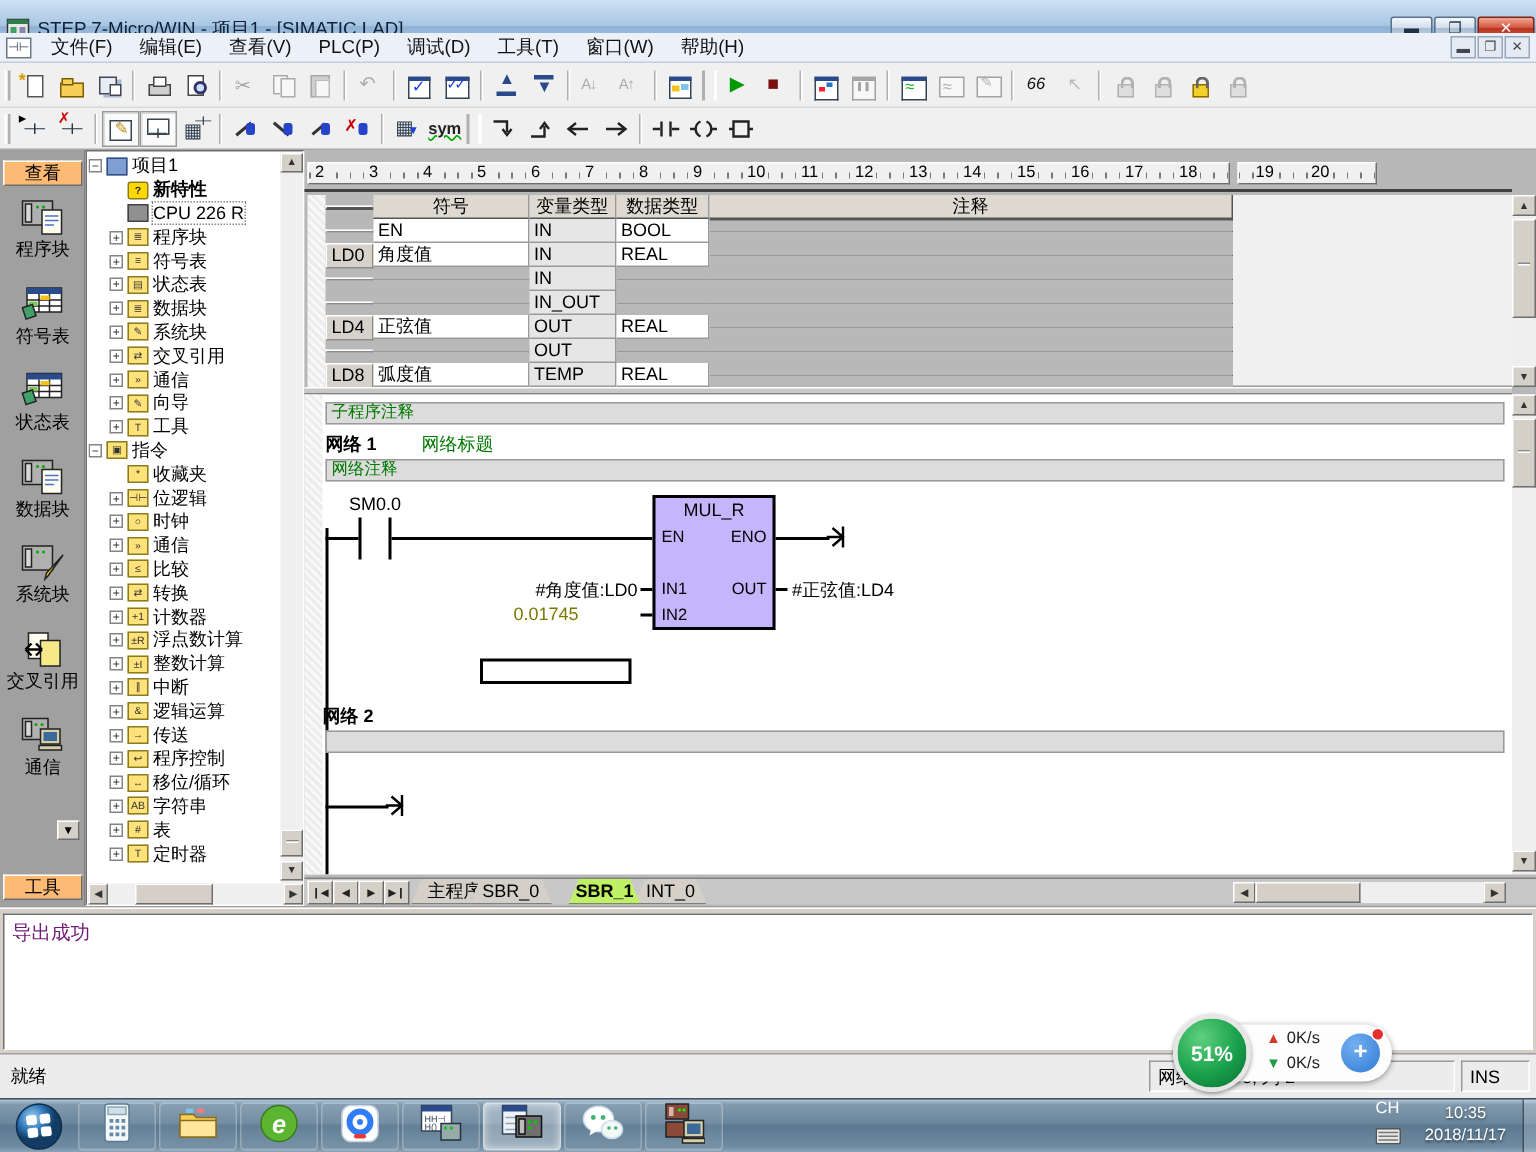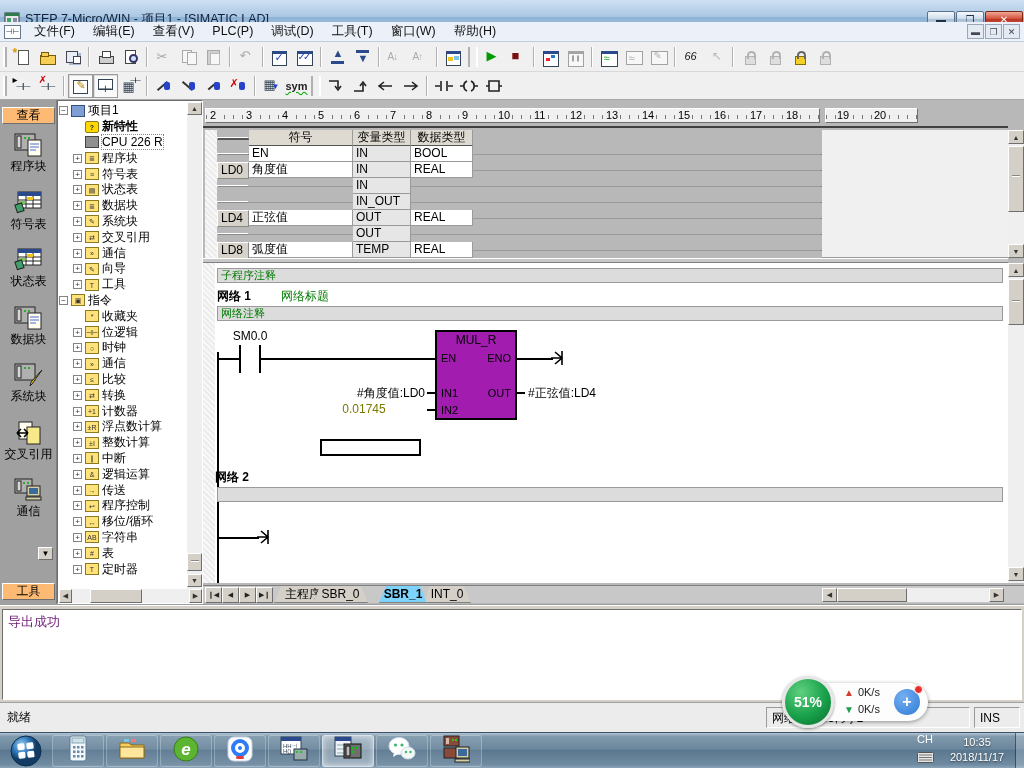--- a/index.html
+++ b/index.html
@@ -157,38 +157,38 @@
 
 
 #ladder{position:absolute;left:0;top:163px;width:805px;height:320px;background:#fff;overflow:hidden;}
 #ladhatch{position:absolute;left:0;top:0;width:12px;height:320px;}
 .cbar{position:absolute;left:14px;width:786px;height:15px;background:#dcdcdc;border:1px solid #9a9a9a;font-size:11px;line-height:13px;padding:0 3px;}
 .green{color:#007a00;}
 .netlabel{position:absolute;left:14px;font-size:12px;color:#000;}
 .hl{position:absolute;height:2px;background:#000;}
 .vl{position:absolute;width:2px;background:#000;}
 .ladlbl{position:absolute;font-size:12px;color:#000;text-align:center;}
-.blk{position:absolute;border:2px solid #000;background:#a21caf;font-size:11px;color:#000;}
+.blk{position:absolute;border:2px solid #000;background:#c4b5fd;font-size:11px;color:#000;}
 .blk .bt{position:absolute;left:0;right:0;top:1px;text-align:center;font-size:12px;}
 .pin{position:absolute;font-size:11px;}
 .opnd{position:absolute;font-size:12px;white-space:nowrap;}
 .olive{color:#7a7a00;}
 .selbox{position:absolute;border:2px solid #000;background:#fff;}
 .oparrow{position:absolute;}
 
 
 #vsb-table{left:805px;top:30px;width:16px;height:128px;}
 #vsb-ladder{left:805px;top:163px;width:16px;height:320px;}
 
 
 #tabbar{position:absolute;left:0;top:485px;width:821px;height:18px;background:#c8c8c8;border-top:1px solid #808080;}
 .tabnav{position:absolute;top:1px;width:17px;height:16px;background:#d4d0c8;border:1px solid;border-color:#fff #6e6e6e #6e6e6e #fff;font-size:7px;display:flex;align-items:center;justify-content:center;color:#222;}
 .tab{position:absolute;top:0;height:17px;background:#d4d0c8;font-size:12px;line-height:17px;text-align:center;color:#000;
  clip-path:polygon(7px 0,calc(100% - 7px) 0,100% 100%,0 100%);border-bottom:1px solid #808080;}
-.tab.active{background:#7dd3fc;font-weight:bold;z-index:2;}
+.tab.active{background:#bef264;font-weight:bold;z-index:2;}
 #tabfill{position:absolute;left:278px;top:0;width:340px;height:17px;background:#c8c8c8;}
 
 
 #outwrap{position:absolute;left:0;top:605px;width:1024px;height:97px;background:#d4d0c8;border-top:1px solid #fff;}
 #output{position:absolute;left:2px;top:3px;width:1020px;height:91px;background:#fff;border:1px solid;border-color:#6e6e6e #fff #fff #6e6e6e;
  font-size:13px;color:#701a75;padding:3px 5px;}
 #statusbar{position:absolute;left:0;top:702px;width:1024px;height:30px;background:#ececec;border-top:1px solid #a0a0a0;font-size:12px;color:#000;}
 .scell{position:absolute;top:4px;height:21px;border:1px solid;border-color:#9a9a9a #fff #fff #9a9a9a;padding:2px 5px;line-height:16px;overflow:hidden;white-space:nowrap;}
 
 
@@ -678,20 +678,21 @@
       </div>
     <div id="heavyline"></div>
 
     <div id="tblhatch" class="hatch"></div>
     <div id="vartable">
         <div class="vrow vhead">
           <div class="vcell c-addr"></div>
           <div class="vcell c-sym">符号</div>
           <div class="vcell c-vt">变量类型</div>
           <div class="vcell c-dt">数据类型</div>
+          <div class="vcell c-cm">注释</div>
         </div>
         <div class="vrow">
           <div class="vcell c-addr"></div>
           <div class="vcell c-sym">EN</div>
           <div class="vcell c-vt">IN</div>
           <div class="vcell c-dt">BOOL</div>
           <div class="vcell c-cm"></div>
         </div>
         <div class="vrow">
           <div class="vcell c-addr">LD0</div>

